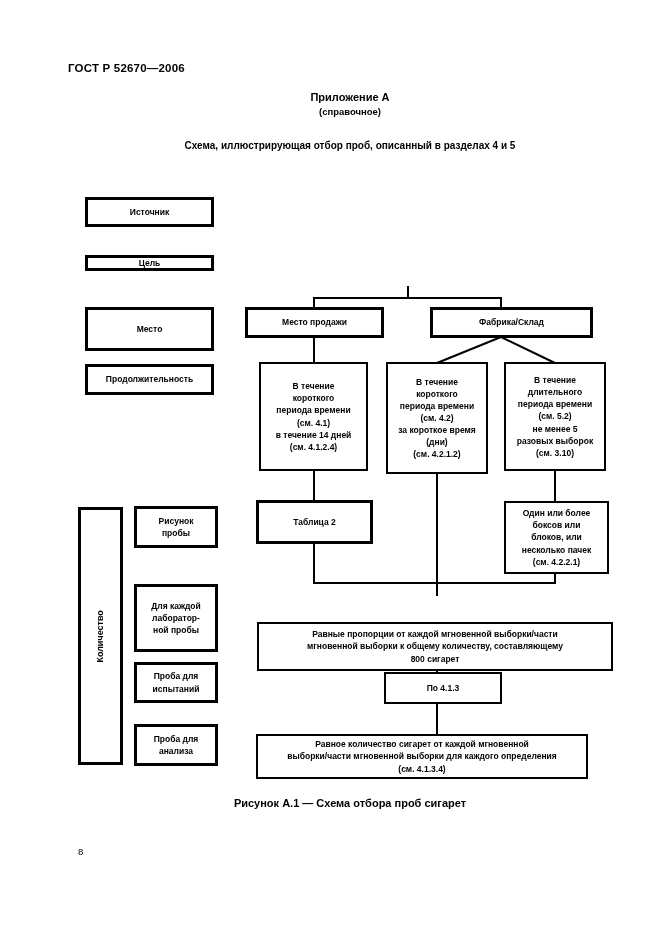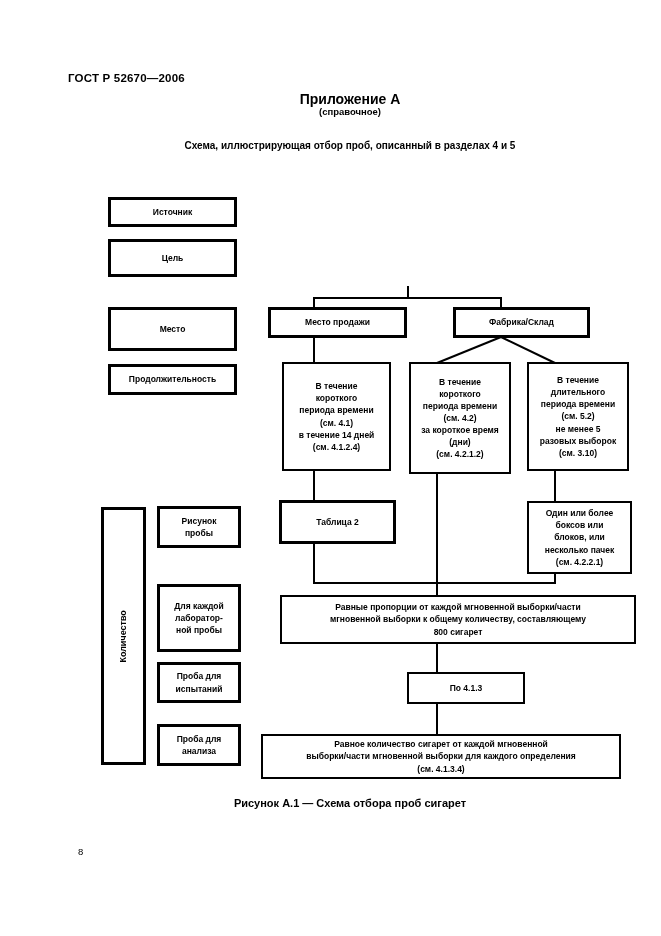--- a/index.html
+++ b/index.html
@@ -3,30 +3,30 @@
 <meta charset="utf-8">
 <style>
   * { margin:0; padding:0; box-sizing:border-box; }
   html,body { background:#e8e8e8; }
   .page {
     position:relative; width:661px; height:936px; margin:0 auto;
     background:#ffffff; color:#000;
     font-family:"Liberation Sans", sans-serif;
     overflow:hidden;
   }
-  .doc-number { position:absolute; left:68px; top:72px; font-size:11.5px; font-weight:bold; letter-spacing:.2px; }
+  .doc-number { position:absolute; left:68px; top:62px; font-size:11.5px; font-weight:bold; letter-spacing:.2px; }
   .center-line { position:absolute; left:40px; width:620px; text-align:center; font-weight:bold; }
-  .appendix { top:91px; font-size:14px; }
+  .appendix { top:91px; font-size:11px; }
   .appendix-note { top:106px; font-size:9.5px; }
   .doc-title { top:140px; font-size:10px; }
   .fbox {
     position:absolute; border:2px solid #000; background:#fff;
     display:flex; align-items:center; justify-content:center;
     text-align:center; font-weight:bold; font-size:8.5px; line-height:1.42;
-    white-space:pre-line; padding:2px;margin-left:23px;
+    white-space:pre-line; padding:2px;
   }
   .thick { border-width:3px; }
   .vbox span { transform:rotate(-90deg); white-space:nowrap; font-weight:bold; font-size:9px; }
   svg.connectors { position:absolute; left:0; top:0; pointer-events:none; }
   svg.connectors line { stroke:#000; stroke-width:2; }
   .caption { position:absolute; left:140px; width:420px; top:797px; text-align:center; font-size:11px; font-weight:bold; }
   .page-num { position:absolute; left:78px; top:846px; font-size:9.5px; }
 </style>
 </head>
 <body>
@@ -50,37 +50,37 @@
     <line x1="437" y1="473" x2="437" y2="596"></line>
     <line x1="555" y1="470" x2="555" y2="502"></line>
     <line x1="314" y1="543" x2="314" y2="584"></line>
     <line x1="555" y1="573" x2="555" y2="584"></line>
     <line x1="313" y1="583" x2="556" y2="583"></line>
     <line x1="437" y1="643" x2="437" y2="673"></line>
     <line x1="437" y1="703" x2="437" y2="735"></line>
   </svg>
 
   <div class="fbox thick" style="left:85px; top:197px; width:129px; height:30px;">Источник</div>
-  <div class="fbox thick" style="left:85px; top:239px; width:129px; height:38px;">Цель</div>
+  <div class="fbox thick" style="left:85px; top:255px; width:129px; height:16px;">Цель</div>
   <div class="fbox thick" style="left:85px; top:307px; width:129px; height:44px;">Место</div>
   <div class="fbox thick" style="left:85px; top:364px; width:129px; height:31px;">Продолжительность</div>
 
   <div class="fbox thick vbox" style="left:78px; top:507px; width:45px; height:258px;"><span>Количество</span></div>
   <div class="fbox thick" style="left:134px; top:506px; width:84px; height:42px;">Рисунок
 пробы</div>
   <div class="fbox thick" style="left:134px; top:584px; width:84px; height:68px;">Для каждой
 лаборатор-
 ной пробы</div>
   <div class="fbox thick" style="left:134px; top:662px; width:84px; height:41px;">Проба для
 испытаний</div>
   <div class="fbox thick" style="left:134px; top:724px; width:84px; height:42px;">Проба для
 анализа</div>
 
   <div class="fbox thick" style="left:245px; top:307px; width:139px; height:31px;">Место продажи</div>
-  <div class="fbox thick" style="left:430px; top:307px; width:137px; height:31px;">Фабрика/Склад</div>
+  <div class="fbox thick" style="left:430px; top:307px; width:163px; height:31px;">Фабрика/Склад</div>
   <div class="fbox" style="left:259px; top:362px; width:109px; height:109px;">В течение
 короткого
 периода времени
 (см. 4.1)
 в течение 14 дней
 (см. 4.1.2.4)</div>
   <div class="fbox" style="left:386px; top:362px; width:102px; height:112px;">В течение
 короткого
 периода времени
 (см. 4.2)
@@ -93,23 +93,23 @@
 (см. 5.2)
 не менее 5
 разовых выборок
 (см. 3.10)</div>
   <div class="fbox thick" style="left:256px; top:500px; width:117px; height:44px;">Таблица 2</div>
   <div class="fbox" style="left:504px; top:501px; width:105px; height:73px;">Один или более
 боксов или
 блоков, или
 несколько пачек
 (см. 4.2.2.1)</div>
-  <div class="fbox" style="left:257px; top:595px; width:356px; height:49px;">Равные пропорции от каждой мгновенной выборки/части
+  <div class="fbox" style="left:257px; top:622px; width:356px; height:49px;">Равные пропорции от каждой мгновенной выборки/части
 мгновенной выборки к общему количеству, составляющему
 800 сигарет</div>
   <div class="fbox" style="left:384px; top:672px; width:118px; height:32px;">По 4.1.3</div>
-  <div class="fbox" style="left:238px; top:734px; width:360px; height:45px;text-align:center;">Равное количество сигарет от каждой мгновенной
+  <div class="fbox" style="left:256px; top:734px; width:332px; height:45px;text-align:center;">Равное количество сигарет от каждой мгновенной
 выборки/части мгновенной выборки для каждого определения
 (см. 4.1.3.4)</div>
 
   <div class="caption">Рисунок А.1 — Схема отбора проб сигарет</div>
   <div class="page-num">8</div>
 </div>
 
 </body></html>

